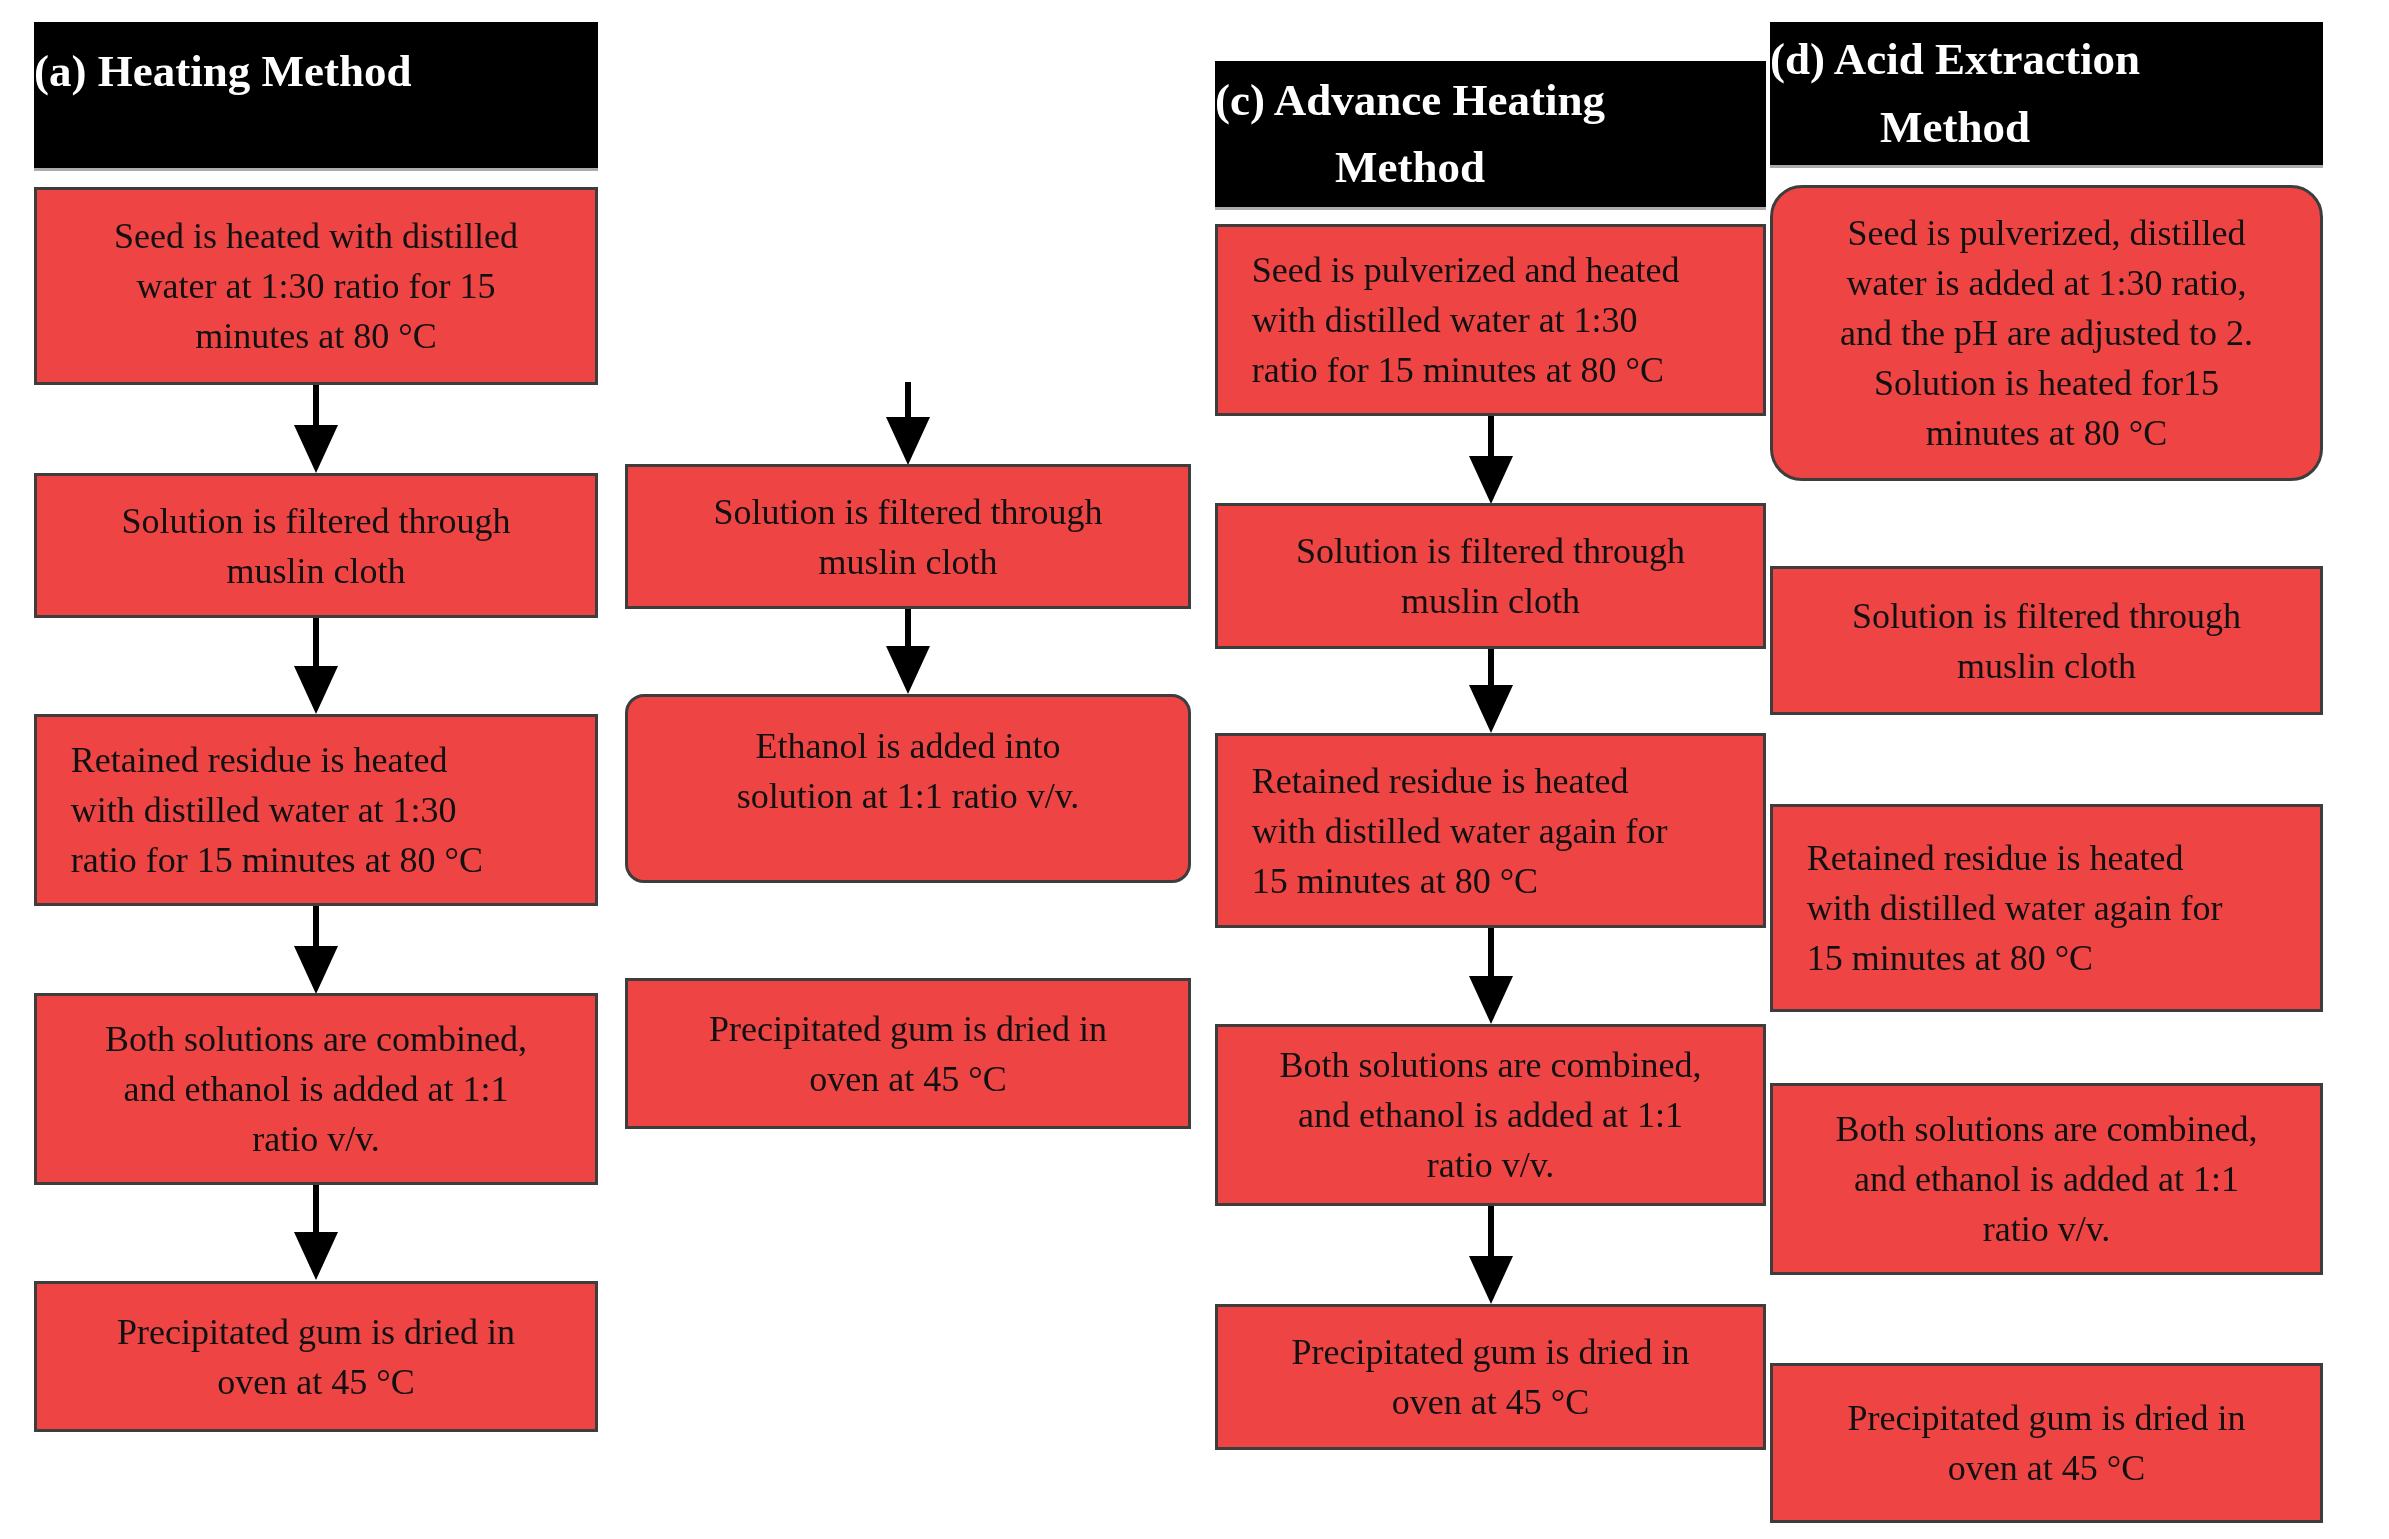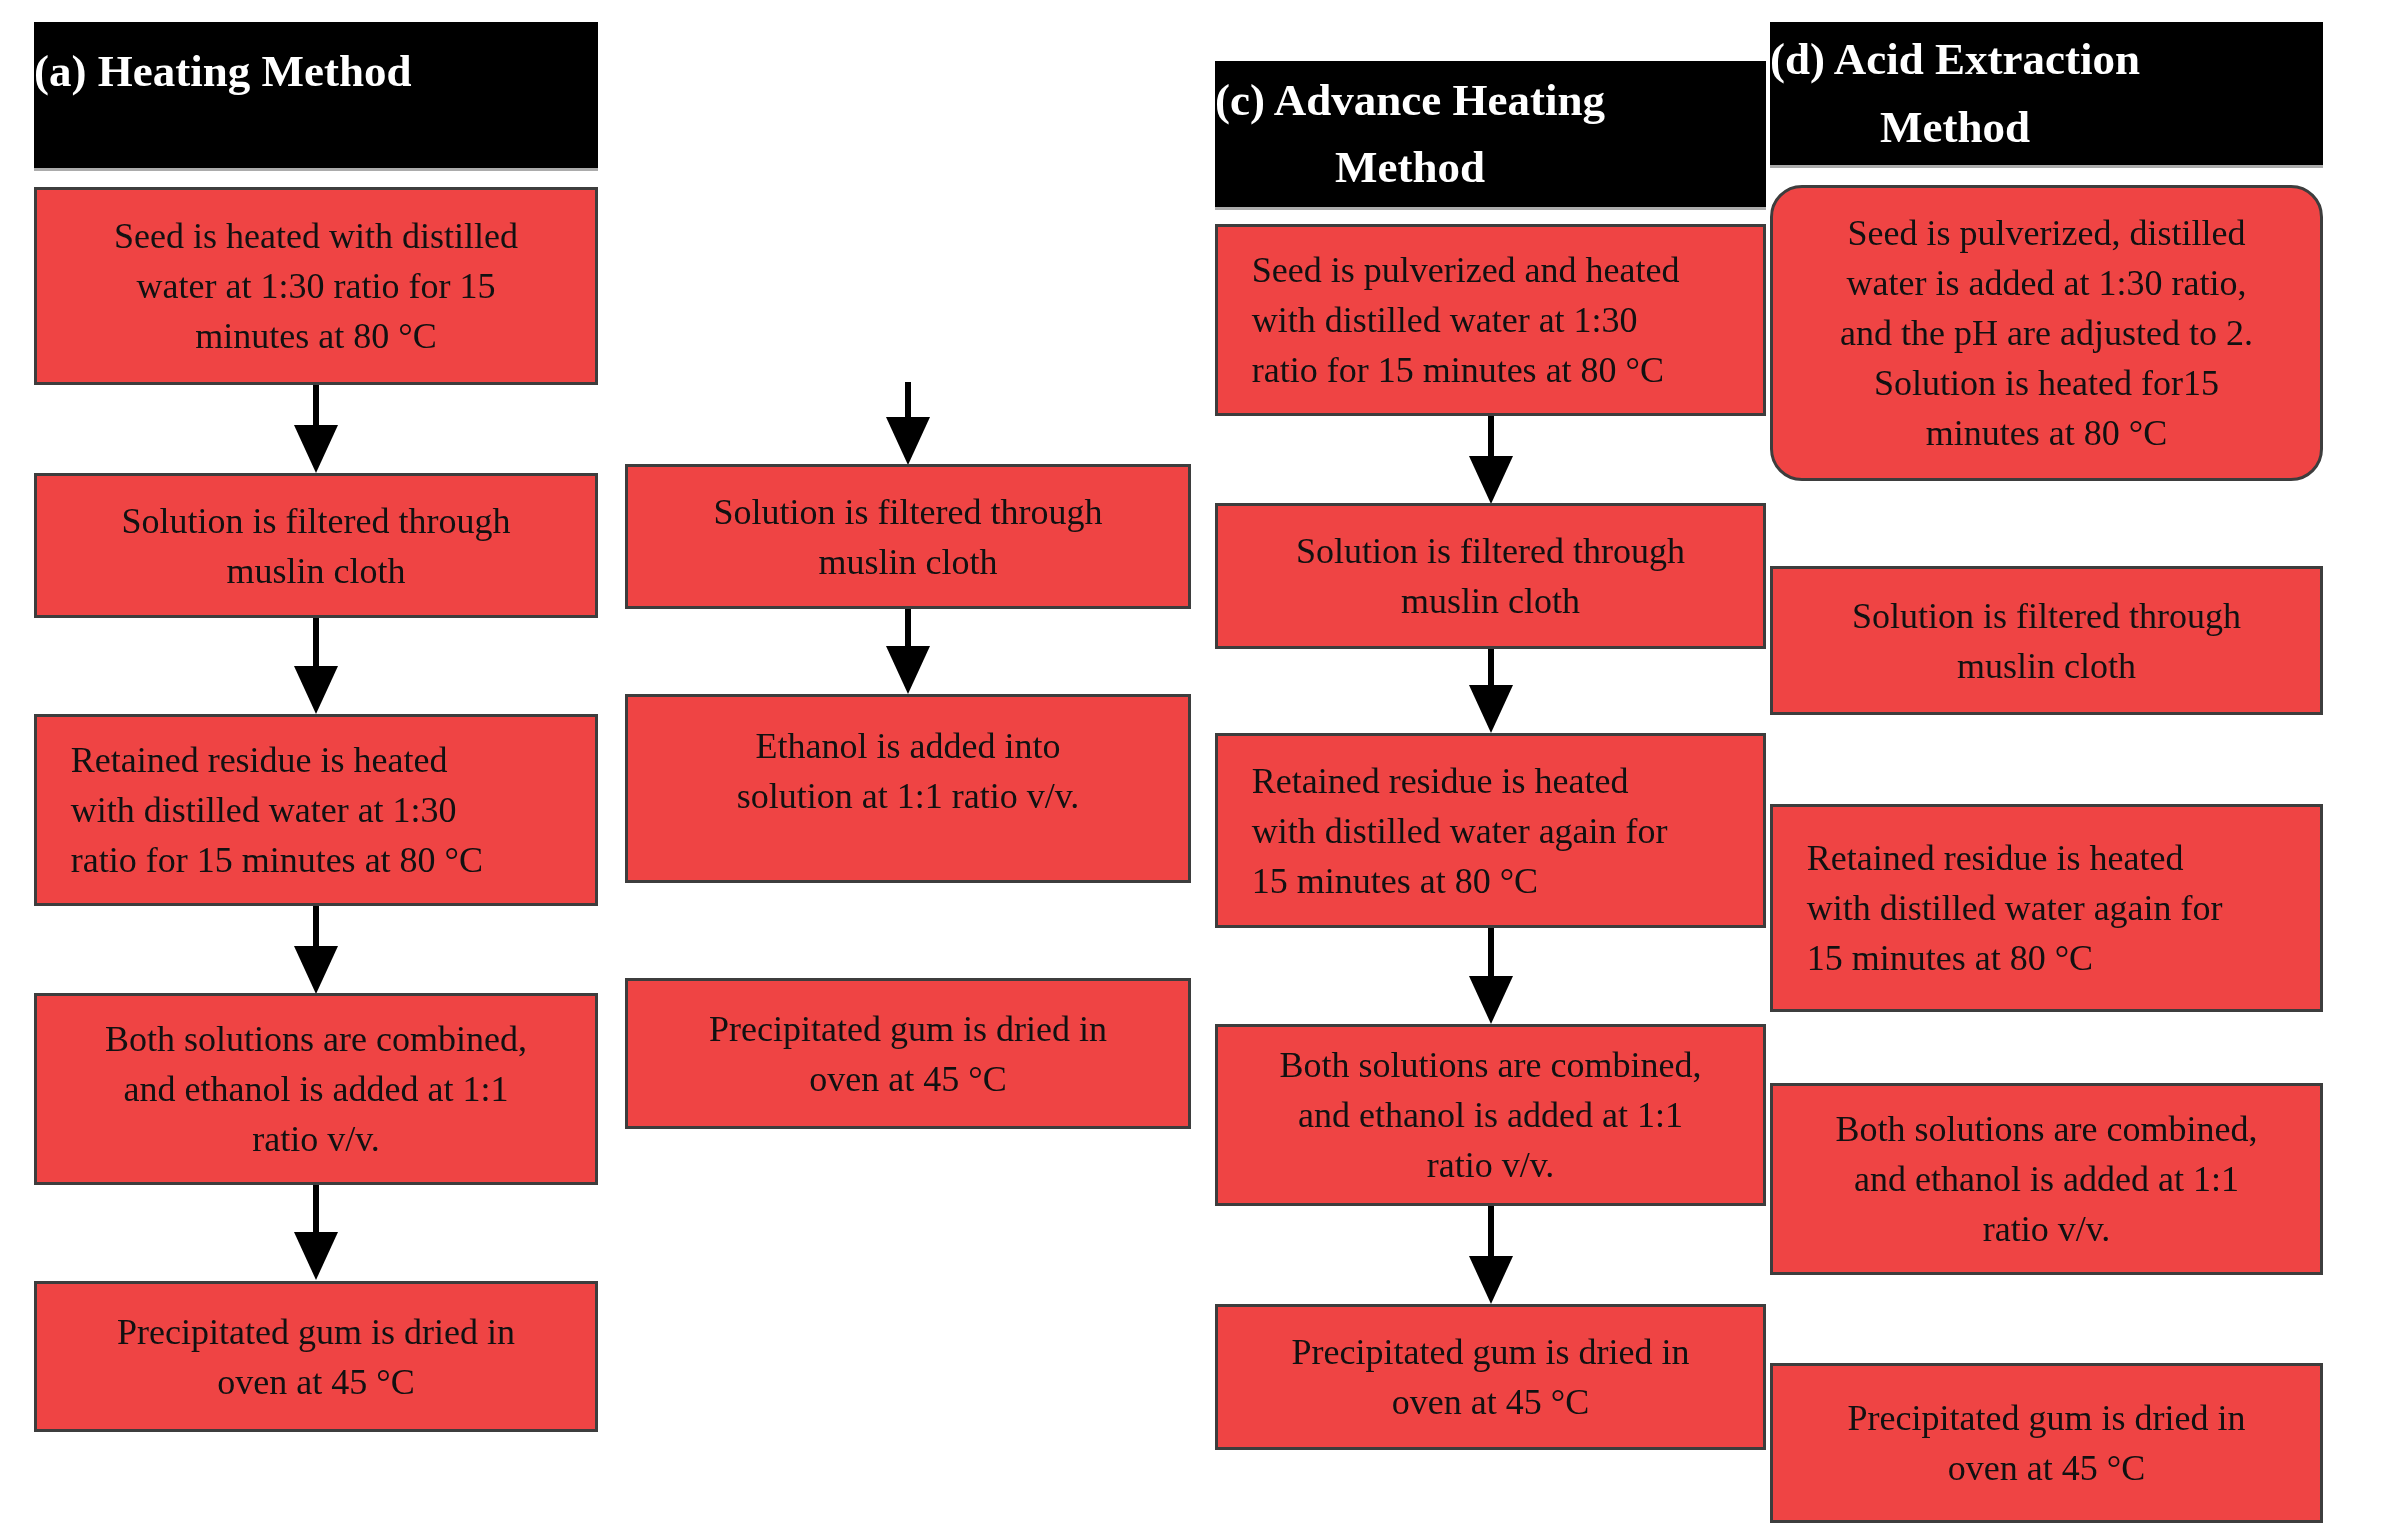--- a/index.html
+++ b/index.html
@@ -23,21 +23,21 @@
     white-space: pre-line;
   }
   .hdr.one-line { padding-bottom: 47px; }
   .box {
     position: absolute; left: 0; right: 0;
     background: #ef4444;
     border: 3px solid #3d3d3d;
     display: flex; align-items: center; justify-content: center;
     padding: 11px 15.7px;
   }
-  .box.pad-top { align-items: flex-start; padding-top: 24px; }
+  .box.pad-top { align-items: flex-start; padding-top: 24px; border-radius: 19px; }
   .box-text {
     width: 100%;
     font-size: 36px; line-height: 50px;
     text-align: center;
     white-space: pre-line;
   }
   .box-text.left { text-align: left; padding-left: 18px; padding-right: 2.4px; }
   .arrow {
     position: absolute; left: 50%; transform: translateX(-50%);
     display: flex; flex-direction: column; align-items: center;

